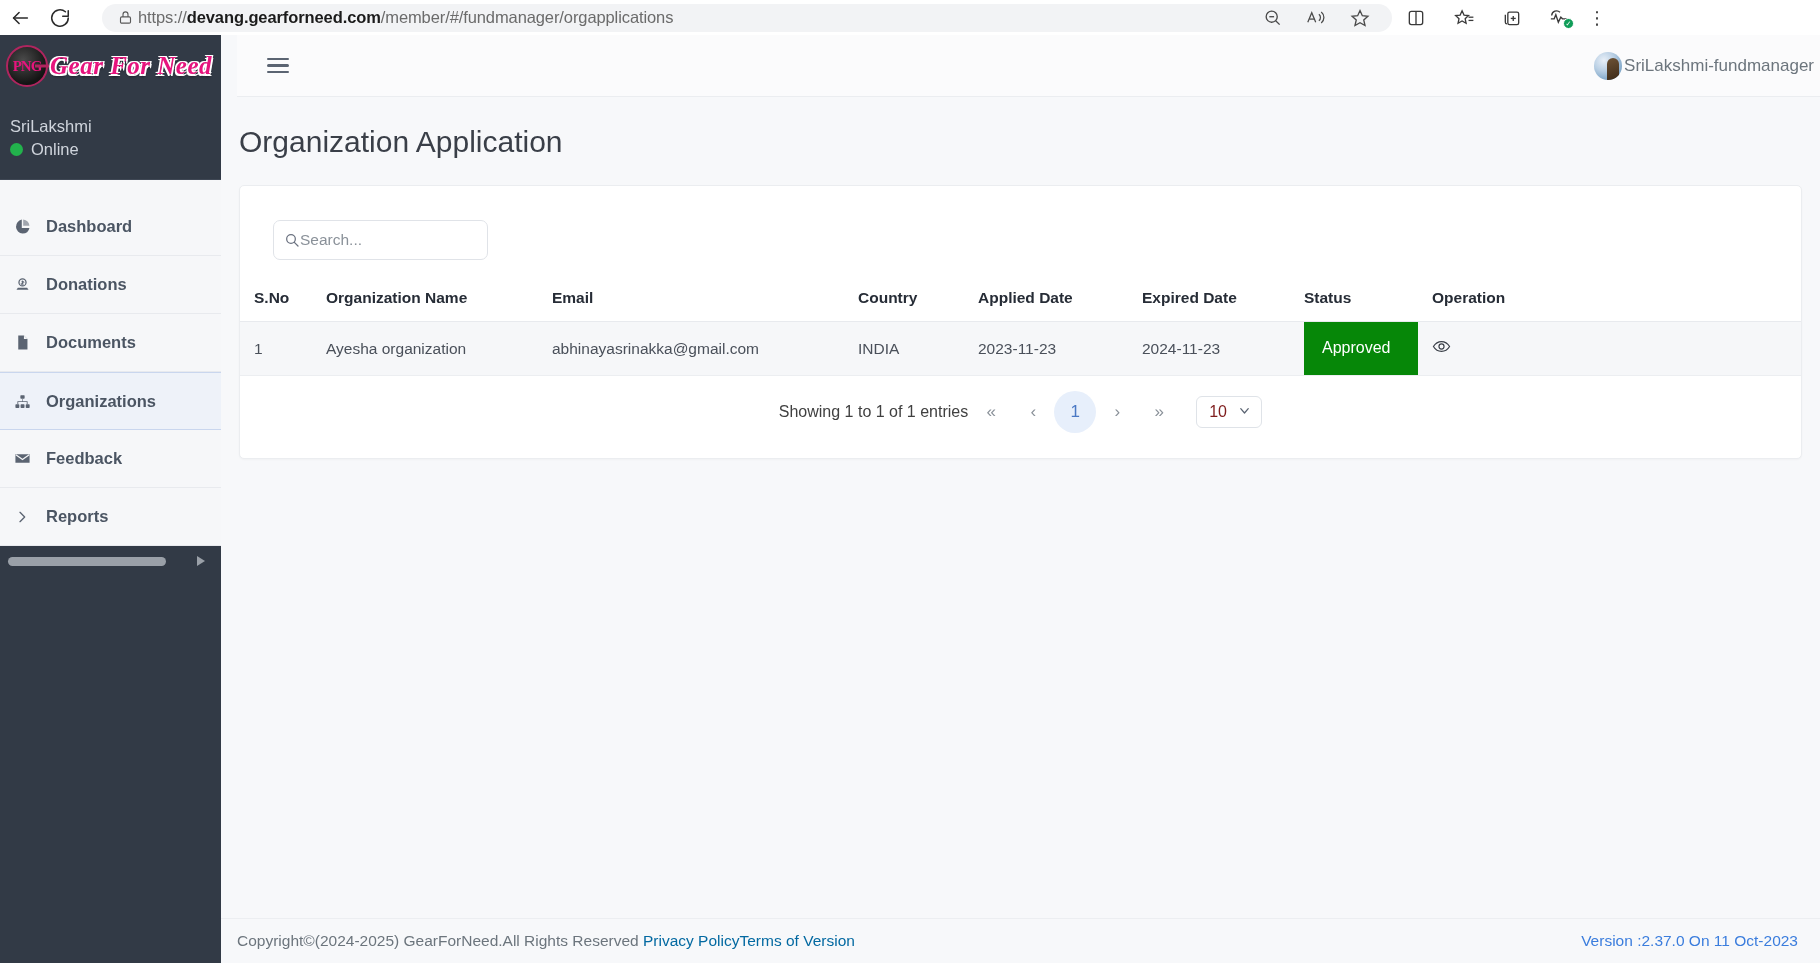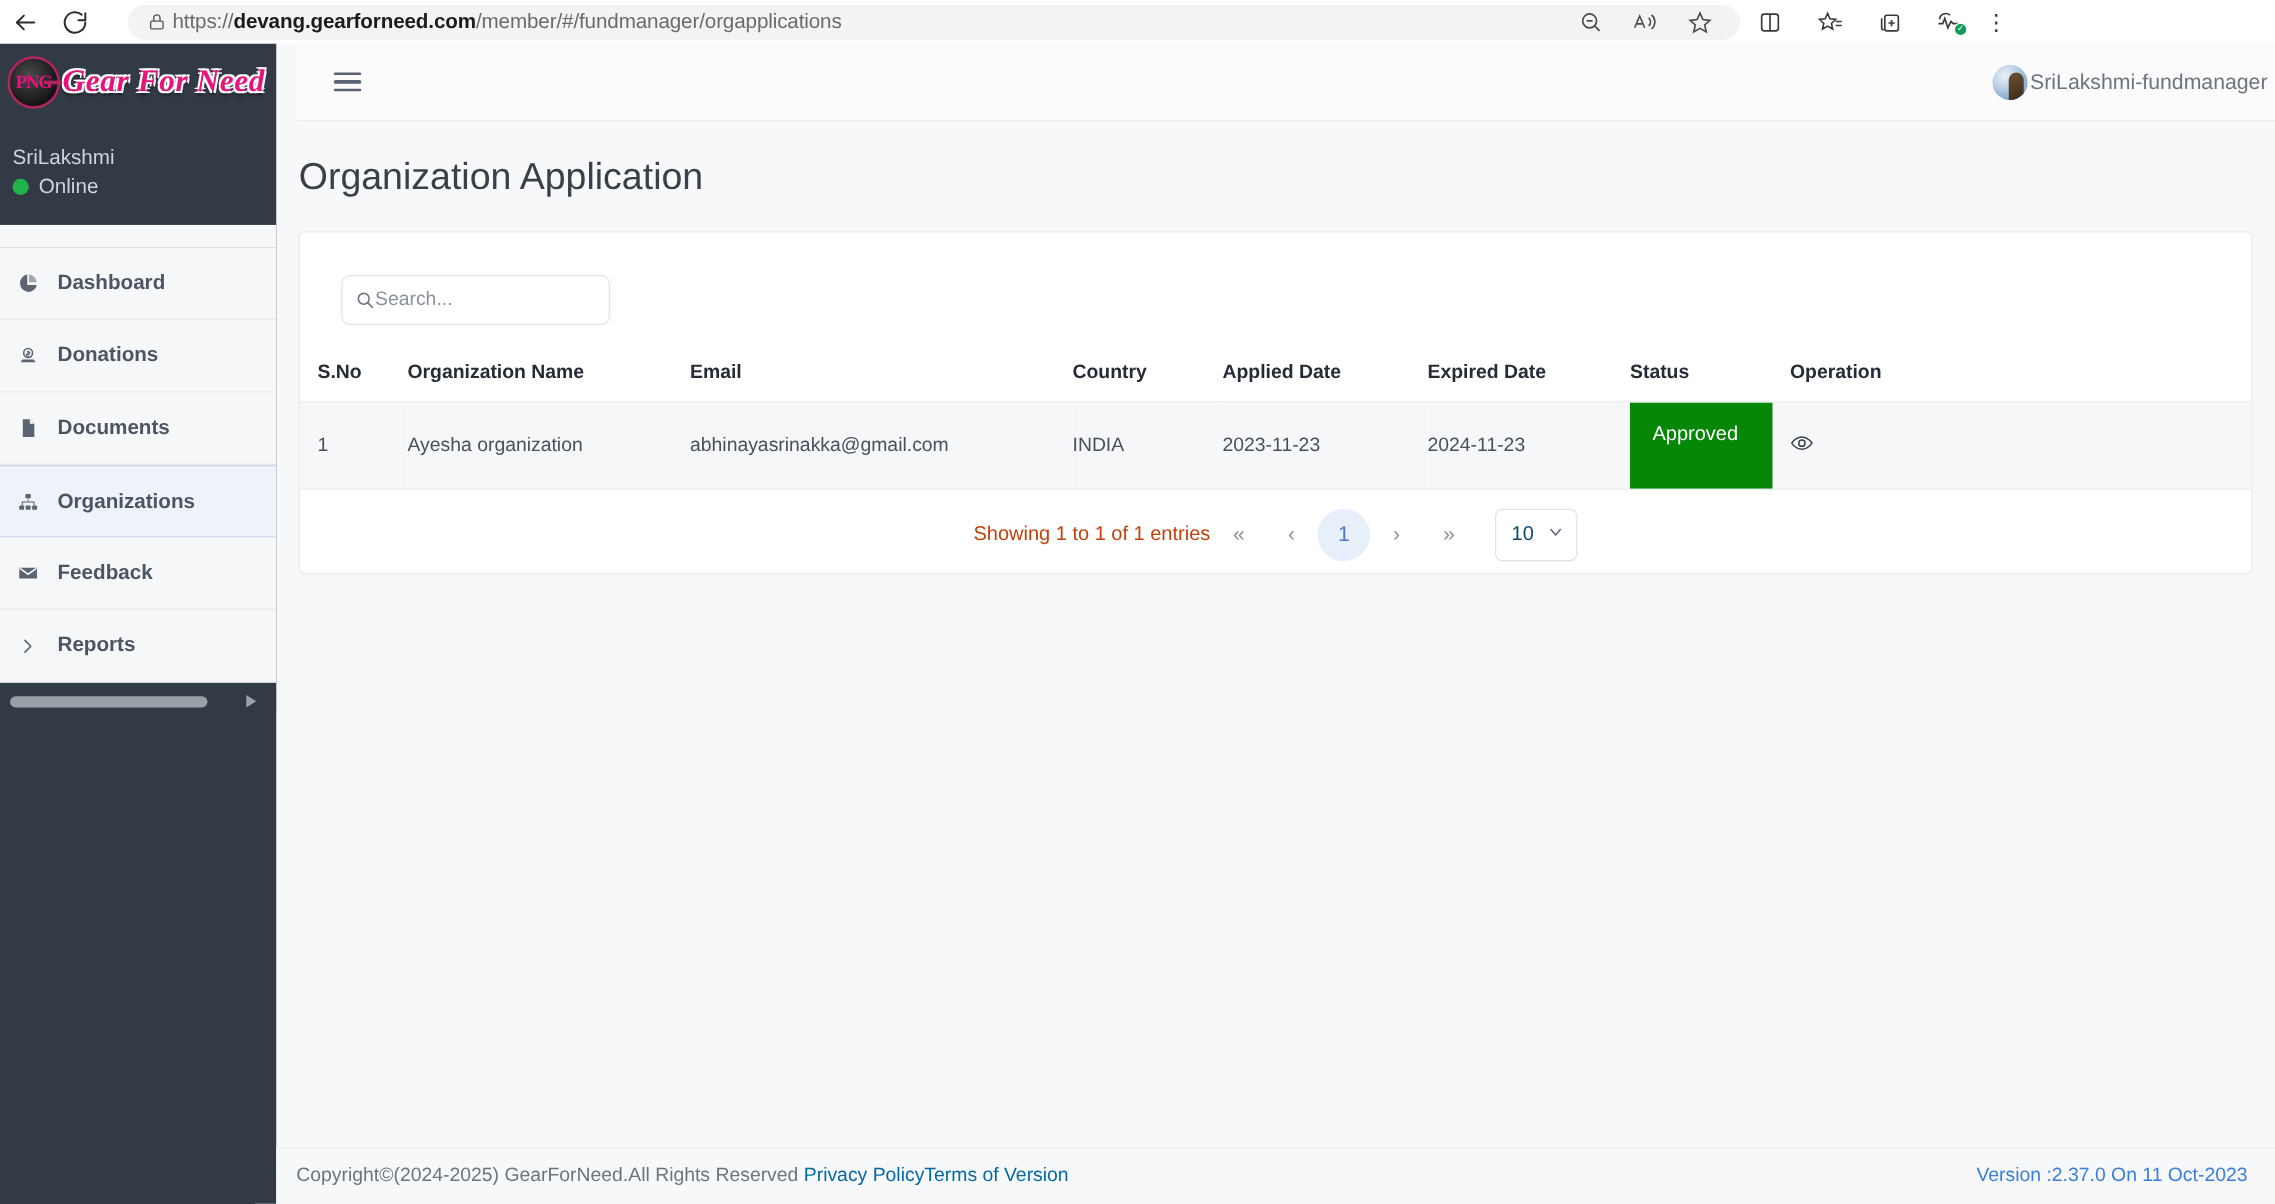--- a/index.html
+++ b/index.html
@@ -237,47 +237,47 @@
   .c5 { width: 164px; }
   .c6 { width: 162px; }
   .c7 { width: 128px; }
   .c8 { width: auto; }
   thead .c1 { padding-left: 14px; }
 
   .status-pill {
     display:block;
     background: #068708;
     color:#fff; font-size: 16px;
-    padding: 17px 0 34px 0;
+    padding: 17px 0 18px 0;
     text-align: left;
     padding-left: 18px;
     margin: -14px 0; margin-right: 14px;
   }
   .eye-btn { color:#3a3f48; display:inline-flex; align-items:center; }
 
   .pager {
     display:flex; align-items:center; justify-content:center;
     gap: 0px; height: 72px; background:#fff;
   }
-  .pager .showing { font-size: 16px; color:#c2410c; margin-right: 2px; }
+  .pager .showing { font-size: 16px; color:#404040; margin-right: 2px; }
   .pg-btn {
     width: 42px; height: 42px; border-radius: 50%;
     display:flex; align-items:center; justify-content:center;
     color:#8a9199; font-size: 17px; cursor:pointer; user-select:none;
     background:transparent; border:none;
     font-family:"Liberation Sans", sans-serif;
   }
   .pg-btn.current { background:#e7effb; color:#4a78c4; }
   .pg-select {
     margin-left: 16px;
-    width: 66px; height: 42px;
+    width: 66px; height: 32px;
     border: 1px solid #dfe3e8; border-radius: 6px;
     display:flex; align-items:center; justify-content: space-between;
     padding: 0 9px 0 12px;
-    font-size: 16px; color:#0c4a6e; background:#fff; cursor:pointer;
+    font-size: 16px; color:#7f1d1d; background:#fff; cursor:pointer;
   }
 
   
   .footer {
     position: absolute; left: 221px; bottom: 0;
     width: 1599px; height: 45px;
     background: #f7f8fa;
     border-top: 1px solid #eceef1;
     display:flex; align-items:center;
   }

